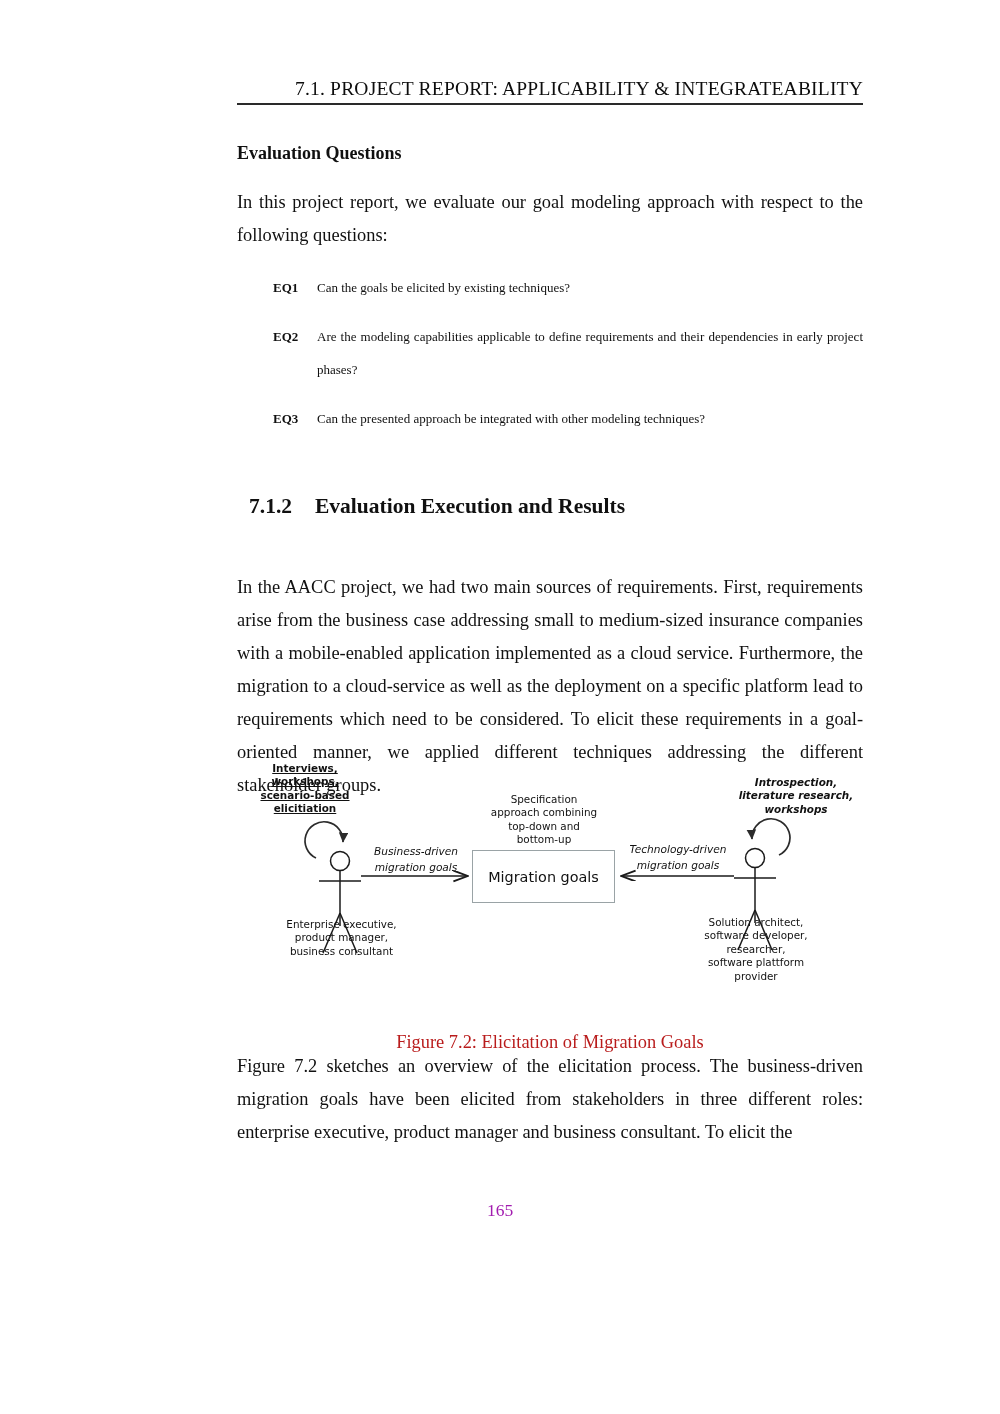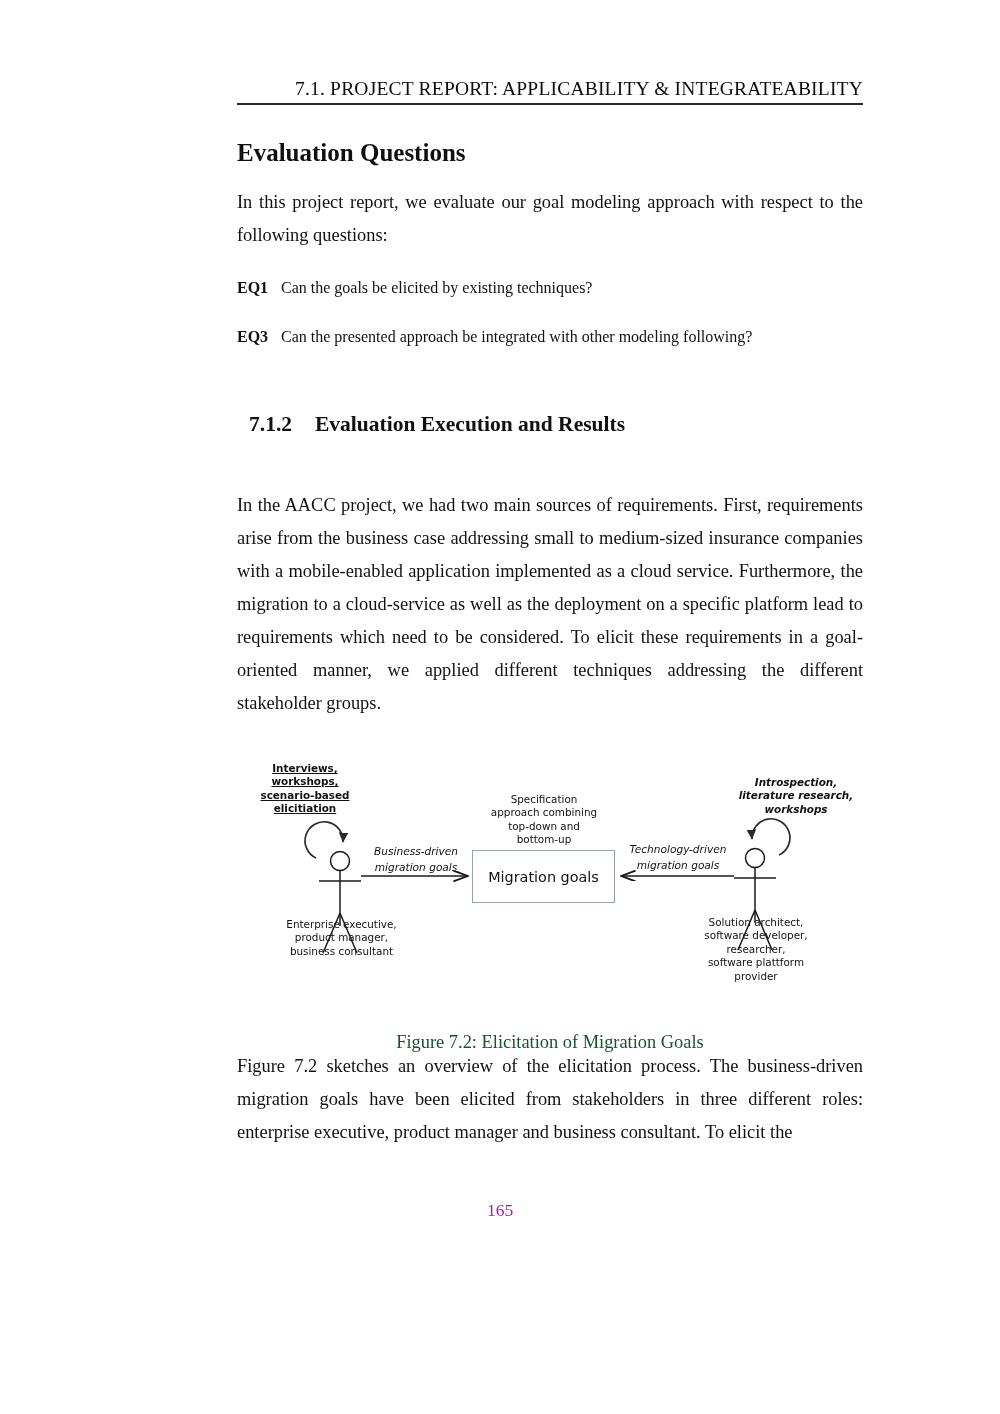--- a/index.html
+++ b/index.html
@@ -60,21 +60,21 @@
     font-size: 18.4px;
     line-height: 33px;
     text-align: justify;
     text-justify: inter-word;
     margin: 8px 0 19px 0;
     color: #111111;
   }
   .para.last { margin-bottom: 0; }
 
   .subhead {
-    font-size: 25px;
+    font-size: 18px;
     font-weight: bold;
     line-height: 26px;
     margin: 0 0 20px 0;
   }
 
   .section-head {
     font-size: 21.5px;
     font-weight: bold;
     margin: 12px;
     line-height: 30px;
@@ -85,22 +85,23 @@
     width: 66px;
     flex: 0 0 66px;
   }
 
   
   .eq-list { margin: 0 0 4px 0; }
   .eq-item {
     display: flex;
     align-items: flex-start;
     margin-bottom: 16px;
-    font-size: 16px;
+    font-size: 13px;
     line-height: 33px;
+    margin-left: 36px;
   }
   .eq-tag {
     flex: 0 0 44px;
     width: 44px;
     font-weight: bold;
   }
   .eq-text {
     flex: 1 1 auto;
     text-align: justify;
     text-justify: inter-word;
@@ -155,21 +156,21 @@
     color: #111111;
   }
 
   .fig-caption {
     position: absolute;
     left: 237px;
     top: 1032px;
     width: 626px;
     text-align: center;
     font-size: 18.4px;
-    color: #14532d;
+    color: #b91c1c;
   }
 
   
   .folio {
     position: absolute;
     left: 0;
     top: 1200px;
     width: 1000px;
     text-align: center;
     font-size: 17.5px;
@@ -192,24 +193,28 @@
 
     <p class="para">In this project report, we evaluate our goal modeling approach with respect to the following questions:</p>
 
     <div class="eq-list">
 
       <div class="eq-item">
         <span class="eq-tag">EQ1</span>
         <span class="eq-text">Can the goals be elicited by existing techniques?</span>
       </div>
 
+      <div class="eq-item">
+        <span class="eq-tag">EQ2</span>
+        <span class="eq-text tight">Are the modeling capabilities applicable to define requirements and their dependencies in early project phases?</span>
+      </div>
 
       <div class="eq-item">
         <span class="eq-tag">EQ3</span>
-        <span class="eq-text">Can the presented approach be integrated with other modeling following?</span>
+        <span class="eq-text">Can the presented approach be integrated with other modeling techniques?</span>
       </div>
 
     </div>
 
     <div style="height:28px"></div>
 
     <div class="section-head">
       <span class="section-num">7.1.2</span>
       <span>Evaluation Execution and Results</span>
     </div>

